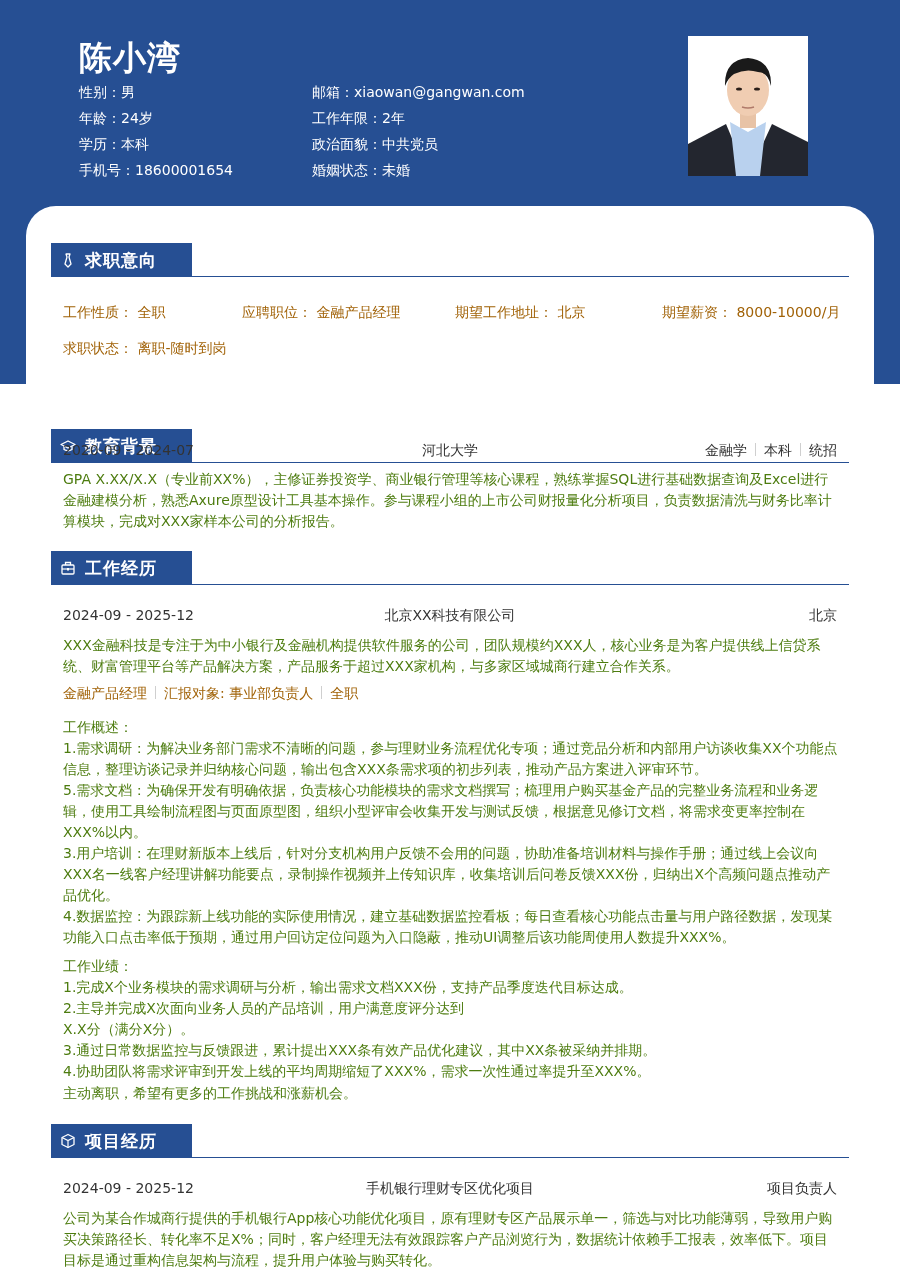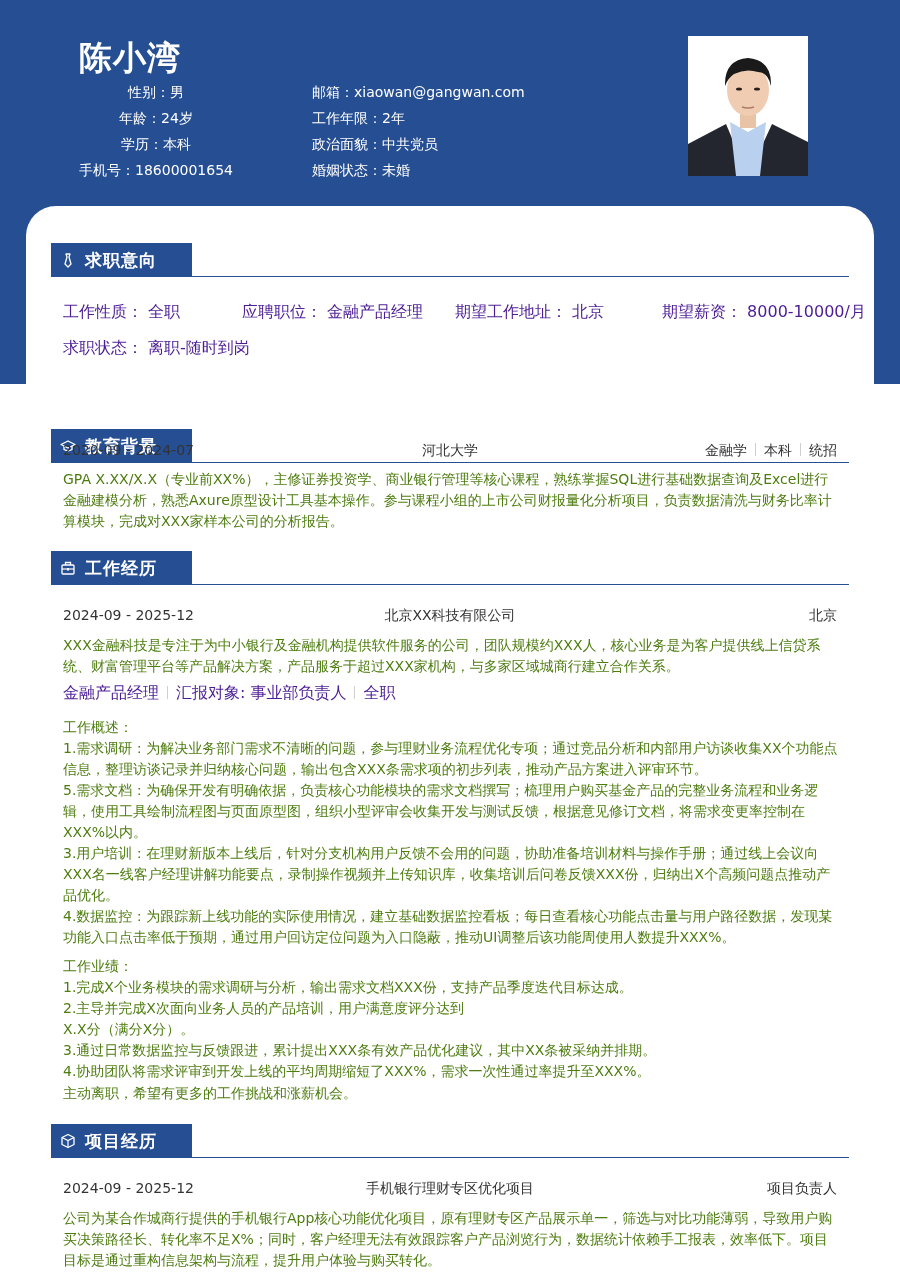--- a/index.html
+++ b/index.html
@@ -3,34 +3,34 @@
 <meta charset="utf-8">
 <style>
   * { box-sizing: border-box; margin: 0; padding: 0; }
   html, body { width: 900px; height: 1275px; overflow: hidden; background: #ffffff; }
   body { position: relative; font-family: "DejaVu Sans", "Liberation Sans", sans-serif; color: #333333; }
 
   .hero-bg { position: absolute; left: 0; top: 0; width: 900px; height: 384px; background: #264f93; }
 
   .name { position: absolute; left: 79px; top: 36px; font-size: 33px; font-weight: bold; color: #ffffff; letter-spacing: 1px; }
   .info-col { position: absolute; top: 81px; font-size: 14px; color: #ffffff; }
-  .info-col.left { left: 79px; text-align: center; }
+  .info-col.left { left: 79px; }
   .info-col.right { left: 312px; }
   .info-row { height: 26px; line-height: 22px; white-space: nowrap; }
 
   .photo { position: absolute; left: 688px; top: 36px; width: 120px; height: 140px; background: #ffffff; overflow: hidden; }
 
   .card { position: absolute; left: 26px; top: 206px; width: 848px; height: 1069px; background: #ffffff; border-radius: 30px 30px 0 0; }
 
   .section-head { position: absolute; left: 51px; width: 798px; height: 34px; border-bottom: 1.5px solid #264f93; }
   .section-tab { position: absolute; left: 0; top: 0; width: 141px; height: 34px; background: #264f93; color: #ffffff; display: flex; align-items: center; padding-left: 9px; }
   .section-tab svg { width: 16px; height: 16px; margin-right: 9px; flex: none; }
   .section-title { font-size: 17px; font-weight: bold; letter-spacing: 1px; }
 
-  .txt { position: absolute; font-size: 16px; color: #4c1d95; line-height: 22px; white-space: nowrap; }
+  .txt { position: absolute; font-size: 14px; color: #a16207; line-height: 22px; white-space: nowrap; }
   .para { position: absolute; left: 63px; width: 776px; font-size: 14px; color: #4d7c0f; line-height: 21px; white-space: normal; }
   .row3 { position: absolute; left: 63px; width: 774px; height: 22px; font-size: 14px; line-height: 22px; }
   .row3 .l { position: absolute; left: 0; top: 0; }
   .row3 .c { position: absolute; left: 0; width: 774px; top: 0; text-align: center; }
   .row3 .r { position: absolute; right: 0; top: 0; }
   .sep { display: inline-block; width: 1px; height: 13px; background: #cfcfcf; margin: 0 8px; vertical-align: -1px; }
 </style>
 </head>
 <body>
 

